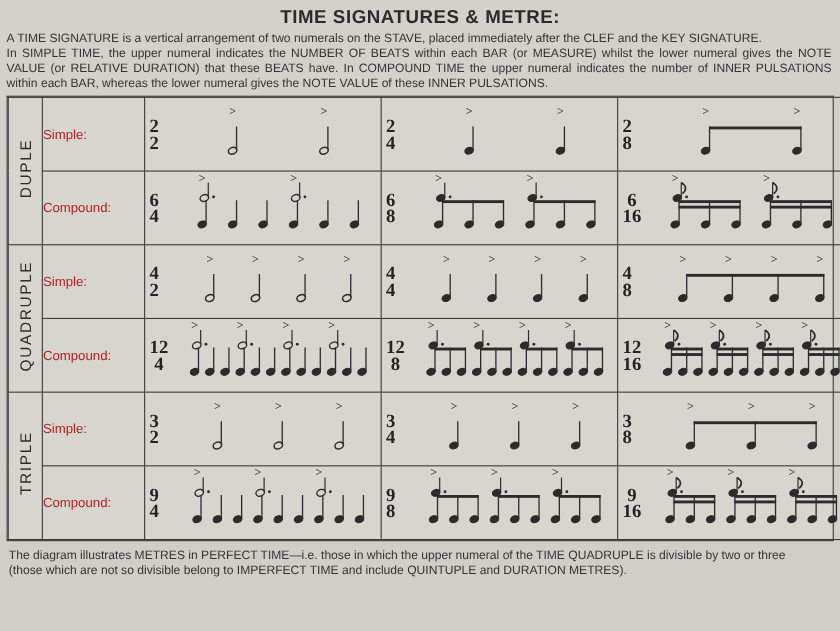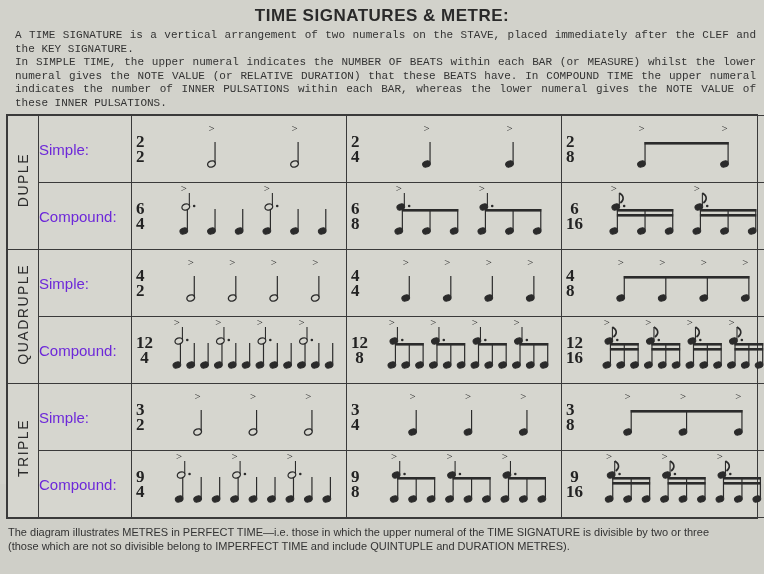--- a/index.html
+++ b/index.html
@@ -31,21 +31,21 @@
     padding-bottom: 3px;
   }
   
   .intro {
     font-size: 11px;
     line-height: 13.5px;
     color: #333;
     padding: 0 8px 0 6px;
     text-align: justify;
   }
-  .intro p { margin: 0 0 0 9px; font-family: Liberation Mono, monospace; }
+  .intro p { margin: 0 0 0 0; }
   
   .grid {
     position: relative;
     margin: 4px 6px 0 6px;
     border: 1.4px solid #3a3a3a;
     background: #d6d6cf;
   }
   table.metre {
     border-collapse: collapse;
     width: 100%;
@@ -65,22 +65,22 @@
     writing-mode: vertical-rl;
     transform: rotate(180deg);
     font-size: 14px;
     letter-spacing: 1.5px;
     font-weight: normal;
     color: #2c2c2c;
     white-space: nowrap;
   }
   td.typecell {
     width: 92px;
-    font-size: 15px;
-    color: #6d28d9;
+    font-size: 12px;
+    color: #b91c1c;
     padding-left: 7px;
     white-space: nowrap;
   }
   td.barcell {
     width: 214px;
     height: 66px;
     position: relative;
   }
   
   .tsig {
@@ -718,17 +718,17 @@
                   <text x="125.33333333333334" y="9" fill="#2b2b2b" font-size="11" font-family="Liberation Serif, serif" text-anchor="middle">&gt;</text>
                 </svg>
               </div>
             </td>
           </tr>
         </tbody>
     </table>
   </div>
 
   <div class="footer">
-    <p>The diagram illustrates METRES in PERFECT TIME—i.e. those in which the upper numeral of the TIME SIGNATURE is divisible by two or three</p>
+    <p>The diagram illustrates METRES in PERFECT TIME—i.e. those in which the upper numeral of the TIME QUADRUPLE is divisible by two or three</p>
     <p>(those which are not so divisible belong to IMPERFECT TIME and include QUINTUPLE and DURATION METRES).</p>
   </div>
 
 </div>
 
 </body></html>

